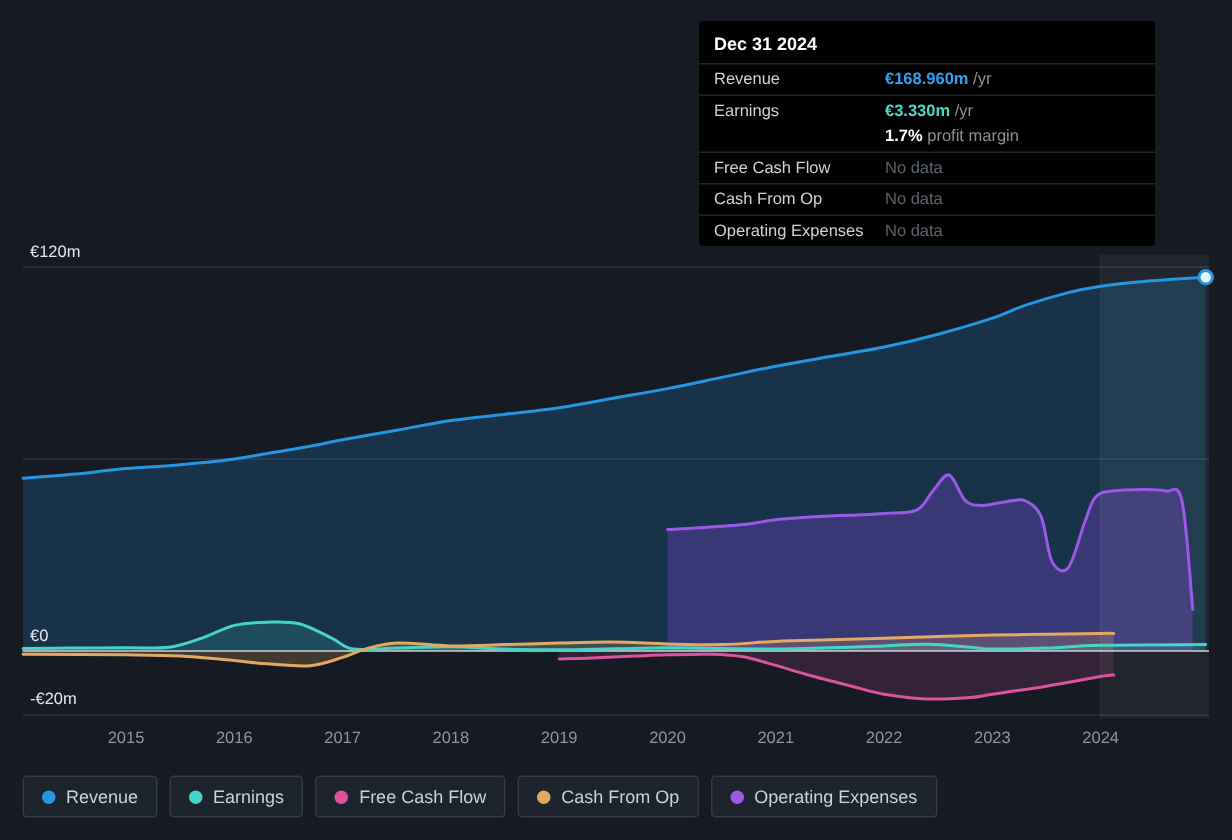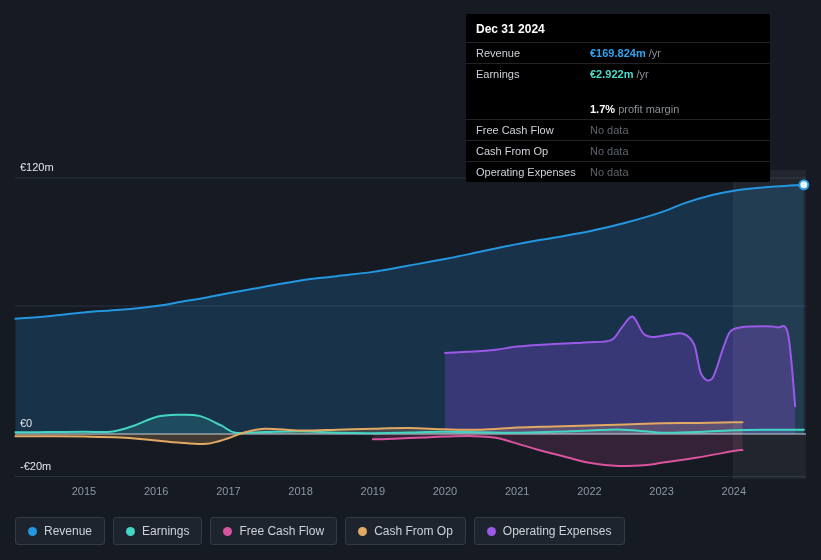--- a/index.html
+++ b/index.html
@@ -10,21 +10,21 @@
   
   .tooltip{position:absolute;left:466px;top:14px;width:304px;background:#000;border-radius:2px;z-index:5;}
   .t-title{padding:8px 10px 6px;font-size:12px;font-weight:bold;color:#ffffff;}
   .t-row{display:flex;align-items:flex-start;padding:3px 10px;border-top:1px solid #232323;font-size:11px;line-height:14px;}
   .t-label{width:114px;flex-shrink:0;color:#ced3d9;}
   .t-val{color:#ced3d9;}
   .blue{color:#2ea3f2;font-weight:bold;}
   .teal{color:#4fd8c8;font-weight:bold;}
   .unit{color:#8a9097;}
   .nodata{color:#5e656e;text-align:center;}
-  .margin-line{display:block;margin-top:21px;}
+  .margin-line{display:block;margin-top:3px;}
   .margin-line b{color:#ffffff;}
 
   
   .legend{position:absolute;left:15px;top:517px;display:flex;gap:8px;z-index:4;}
   .chip{display:flex;align-items:center;gap:7px;padding:6px 12px;background:#1d242e;
         border:1px solid #333b47;border-radius:3px;font-size:12px;color:#ccd2d9;cursor:pointer;}
   .dot{width:9px;height:9px;border-radius:50%;flex-shrink:0;background:#888;}
 </style>
 </head>
 <body>
@@ -71,26 +71,26 @@
         <text x="589.4000000000001" y="495" fill="#8d97a3" font-size="11" text-anchor="middle" font-family="Liberation Sans, sans-serif">2022</text>
         <text x="661.6" y="495" fill="#8d97a3" font-size="11" text-anchor="middle" font-family="Liberation Sans, sans-serif">2023</text>
         <text x="733.8000000000001" y="495" fill="#8d97a3" font-size="11" text-anchor="middle" font-family="Liberation Sans, sans-serif">2024</text>
       </g>
     </svg>
 
   <div class="tooltip">
     <div class="t-title">Dec 31 2024</div>
     <div class="t-row">
       <span class="t-label">Revenue</span>
-      <span class="t-val"><span class="blue">€169.824m</span> <span class="unit">/yr</span></span>
+      <span class="t-val"><span class="blue">€168.960m</span> <span class="unit">/yr</span></span>
     </div>
     <div class="t-row">
       <span class="t-label">Earnings</span>
       <span class="t-val">
-        <span class="teal">€2.922m</span> <span class="unit">/yr</span>
+        <span class="teal">€3.330m</span> <span class="unit">/yr</span>
         <span class="margin-line"><b>1.7%</b> <span class="unit">profit margin</span></span>
       </span>
     </div>
     <div class="t-row">
       <span class="t-label">Free Cash Flow</span>
       <span class="t-val nodata">No data</span>
     </div>
     <div class="t-row">
       <span class="t-label">Cash From Op</span>
       <span class="t-val nodata">No data</span>

